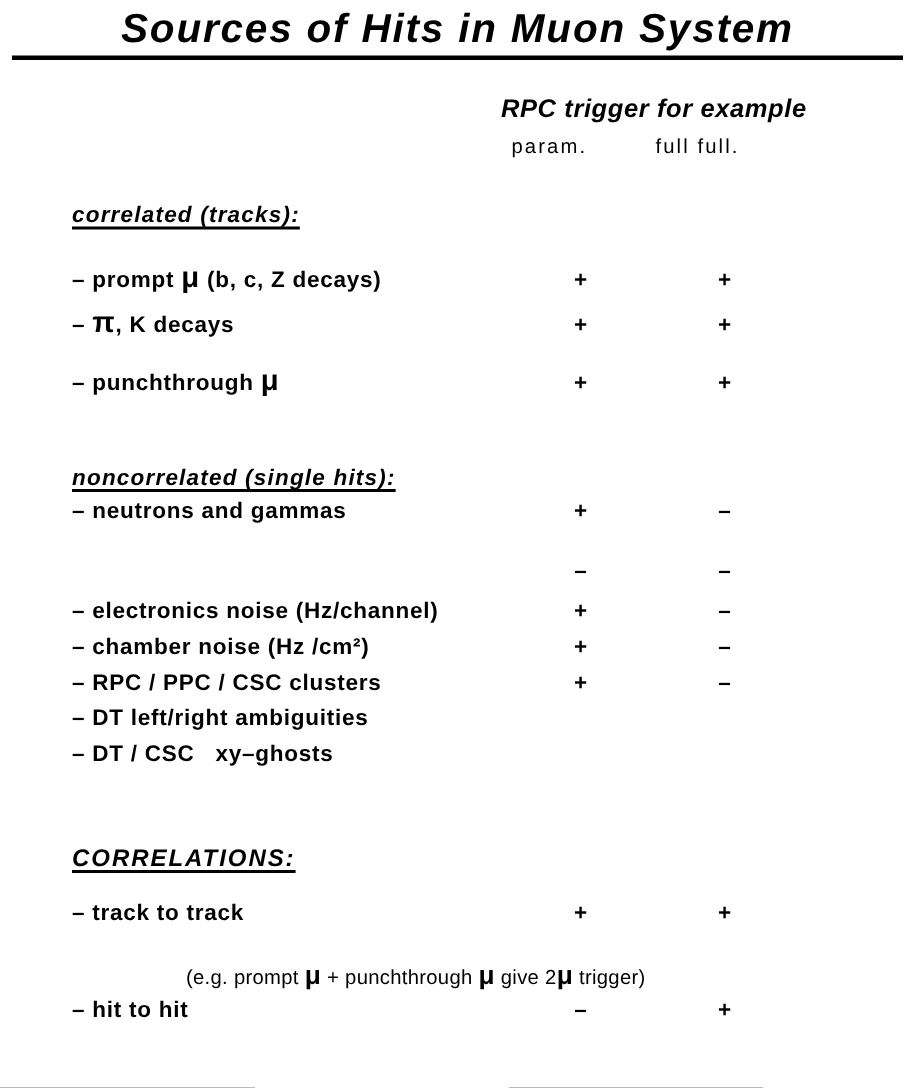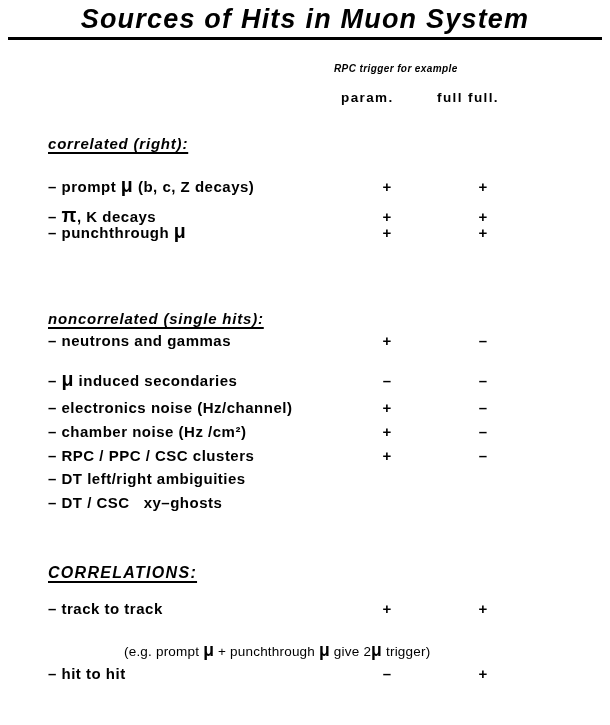--- a/index.html
+++ b/index.html
@@ -18,26 +18,26 @@
     font-size: 27px; font-weight: bold; font-style: italic;
     letter-spacing: 1.2px;
     white-space: pre;
   }
   .rule {
     position: absolute; top: 37px; left: 8px; width: 594px; height: 3px;
     background: #000;
   }
   .hdr-line1 {
     position: absolute; top: 63px; left: 334px;
-    font-size: 10px; font-weight: bold; font-style: italic;
+    font-size: 17px; font-weight: bold; font-style: italic;
     letter-spacing: 0.4px; white-space: pre;
   }
   .col-hdr {
     position: absolute; top: 90px;
-    font-size: 13.5px; font-weight: bold;
+    font-size: 13.5px; font-weight: normal;
     letter-spacing: 1.4px; white-space: pre;
   }
   .col-hdr.param { left: 341px; }
   .col-hdr.full  { left: 437px; }
   .sec-head {
     position: absolute; left: 48px;
     font-size: 15px; font-weight: bold; font-style: italic;
     letter-spacing: 0.8px; white-space: pre;
     text-decoration: underline;
     text-decoration-thickness: 2px;
@@ -69,47 +69,46 @@
 
 <div class="page">
 
   <div class="title">Sources of Hits in Muon System</div>
   <div class="rule"></div>
 
   <div class="hdr-line1">RPC trigger for example</div>
   <div class="col-hdr param">param.</div>
   <div class="col-hdr full">full full.</div>
 
-  <div class="sec-head" style="top:135px">correlated (right):</div>
+  <div class="sec-head" style="top:135px">correlated (tracks):</div>
 
   <div class="row" style="top:178px">
     <span class="lbl rich">– prompt <span class="gk">μ</span> (b, c, Z decays)</span>
     <span class="mark m1">+</span>
     <span class="mark m2">+</span>
   </div>
   <div class="row" style="top:208px">
     <span class="lbl rich">– <span class="gk">π</span>, K decays</span>
     <span class="mark m1">+</span>
     <span class="mark m2">+</span>
   </div>
-  <div class="row" style="top:224px">
+  <div class="row" style="top:247px">
     <span class="lbl rich">– punchthrough <span class="gk">μ</span></span>
     <span class="mark m1">+</span>
     <span class="mark m2">+</span>
   </div>
 
   <div class="sec-head" style="top:310px">noncorrelated (single hits):</div>
 
   <div class="row" style="top:332px">
     <span class="lbl rich">– neutrons and gammas</span>
     <span class="mark m1">+</span>
     <span class="mark m2">–</span>
   </div>
   <div class="row" style="top:372px">
-    <span class="lbl rich">– <span class="gk">μ</span> induced secondaries</span>
     <span class="mark m1">–</span>
     <span class="mark m2">–</span>
   </div>
   <div class="row" style="top:399px">
     <span class="lbl rich">– electronics noise (Hz/channel)</span>
     <span class="mark m1">+</span>
     <span class="mark m2">–</span>
   </div>
   <div class="row" style="top:423px">
     <span class="lbl rich">– chamber noise (Hz /cm²)</span>

